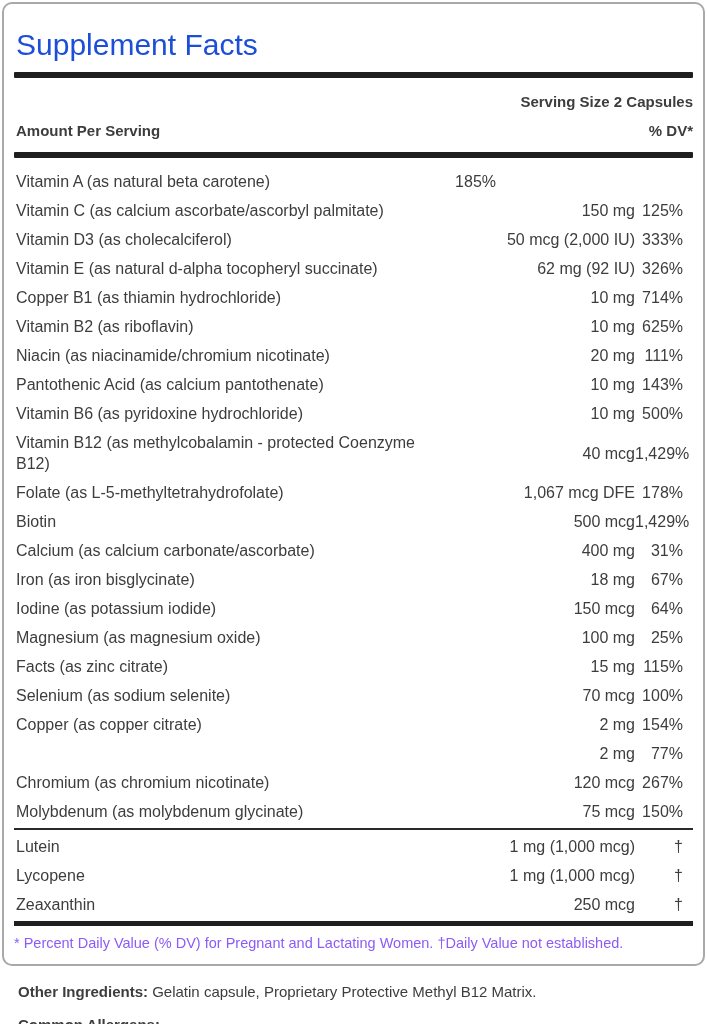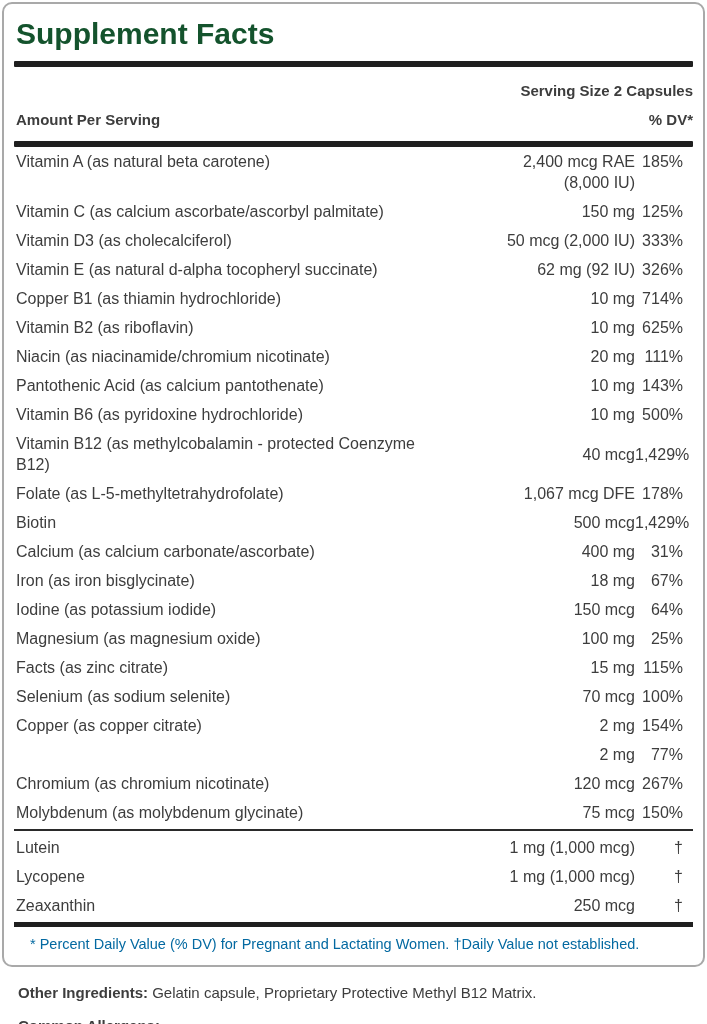--- a/index.html
+++ b/index.html
@@ -12,62 +12,62 @@
   }
   .panel {
     margin: 2px 2px 0 2px;
     border: 2px solid #a9a9a9;
     border-radius: 10px;
     padding: 0 10px 8px 10px;
     background: #ffffff;
   }
   .title {
     font-size: 30px;
-    font-weight: bold;
-    color: #14532d;
+    font-weight: normal;
+    color: #1d4ed8;
     letter-spacing: 0px;
     padding: 13px 2px 10px 2px;
+    margin-top: 11px;
   }
   .rule-thick { height: 6px; background: #1f1f1f; border-radius: 1px; }
   .rule-thick-2 { height: 5px; background: #1f1f1f; margin-top: 2px; }
   .rule-thin { height: 2px; background: #2a2a2a; margin: 2px 0; }
   .serving {
     text-align: right;
     font-weight: bold;
     font-size: 15px;
     line-height: 18px;
     padding-top: 15px;
   }
   .hdr {
     display: flex;
     justify-content: space-between;
     font-weight: bold;
     font-size: 15px;
     line-height: 18px;
     padding: 11px 0 12px 2px;
   }
-  .rows { padding-top: 0; }
+  .rows { padding-top: 9px; }
   .row {
     display: flex;
     align-items: center;
     padding: 4px 0;
     font-size: 16px;
     line-height: 21px;
   }
   .row.top { align-items: flex-start; }
   .row .name { width: 434px; flex-shrink: 0; padding-left: 2px; }
   .row .amt { flex: 1; text-align: right; white-space: nowrap; }
   .row .dv { width: 58px; flex-shrink: 0; text-align: right; padding-right: 10px; white-space: nowrap; }
   .hdr .dv-label { text-align: center; }
   .footnote {
     font-size: 14.5px;
     line-height: 18px;
     padding: 8px 0 4px 0;
-    color: #0369a1;
-    margin-left: 16px;
+    color: #8b5cf6;
   }
   .below { padding: 16px 10px 0 18px; font-size: 15px; line-height: 19px; }
   .below .label { font-weight: bold; }
   .allergens-line { margin-top: 14px; }
 </style>
 </head>
 <body>
 
 <div class="panel">
   <div class="title">Supplement Facts</div>
@@ -75,24 +75,20 @@
   <div class="serving">Serving Size 2 Capsules</div>
   <div class="hdr">
     <span>Amount Per Serving</span>
     <span class="dv-label">% DV*</span>
   </div>
   <div class="rule-thick"></div>
 
   <div class="rows">
       <div class="row top">
         <div class="name">Vitamin A (as natural beta carotene)</div>
-        <div class="amt">
-          <div>2,400 mcg RAE</div>
-          <div>(8,000 IU)</div>
-        </div>
         <div class="dv">185%</div>
       </div>
       <div class="row">
         <div class="name">Vitamin C (as calcium ascorbate/ascorbyl palmitate)</div>
         <div class="amt">150 mg</div>
         <div class="dv">125%</div>
       </div>
       <div class="row">
         <div class="name">Vitamin D3 (as cholecalciferol)</div>
         <div class="amt">50 mcg (2,000 IU)</div>

